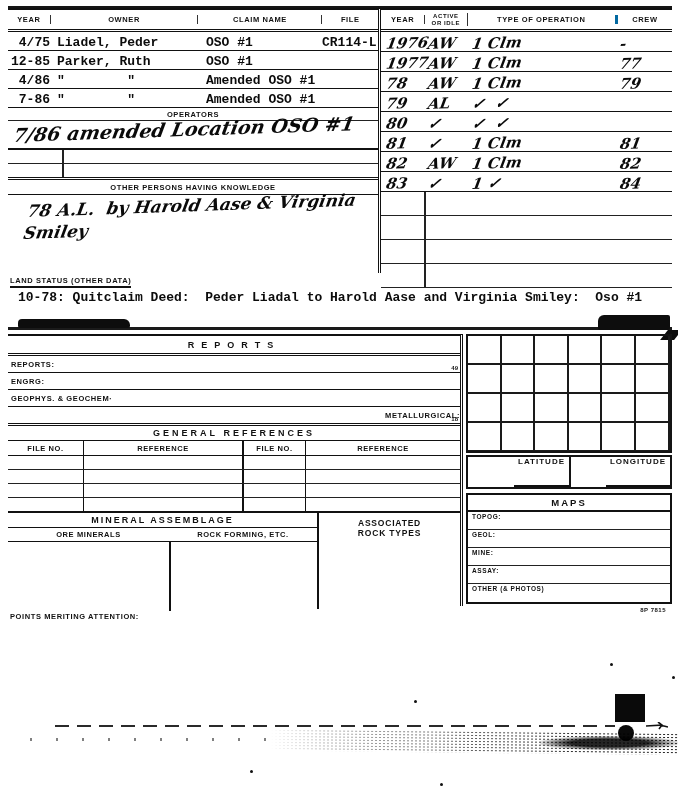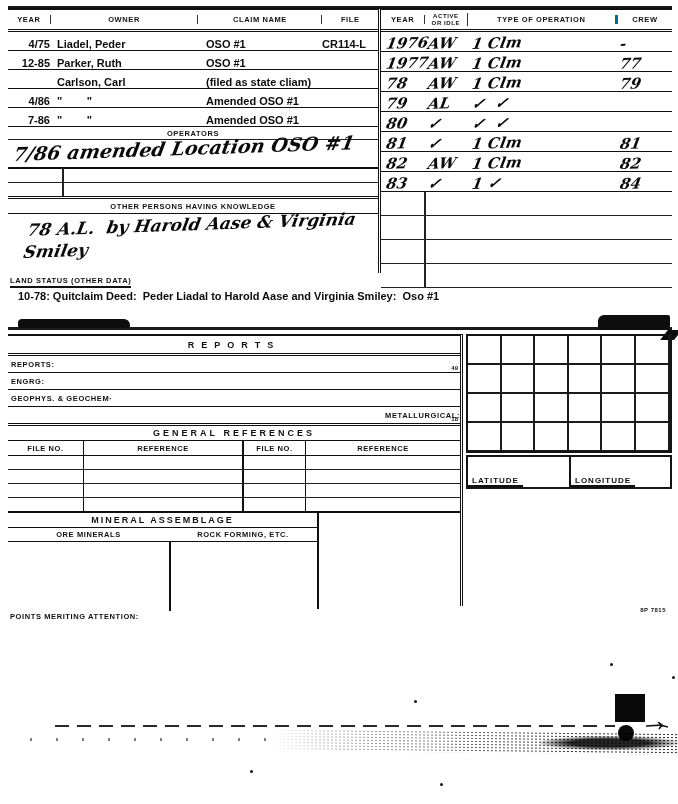--- a/index.html
+++ b/index.html
@@ -6,21 +6,21 @@
   #page{
     position:relative;width:678px;height:804px;margin:0 auto;
     background:#ffffff;color:#141414;overflow:hidden;
     font-family:"Liberation Sans", sans-serif;
   }
   .abs{position:absolute;}
   
   .lbl{font-family:"Liberation Sans",sans-serif;font-weight:bold;font-size:7.5px;letter-spacing:.6px;color:#111;}
   .lbl-lg{font-size:9px;letter-spacing:1px;}
   
-  .tw{font-family:Liberation Sans, sans-serif;font-weight:bold;font-size:11px;color:#0c0c0c;white-space:pre;}
+  .tw{font-family:Liberation Mono, monospace;font-weight:bold;font-size:13px;color:#0c0c0c;white-space:pre;}
   
   .hw{font-family:"DejaVu Serif",serif;font-style:italic;font-weight:bold;color:#0a0a0a;
       transform:skewX(-12deg) rotate(-2deg);transform-origin:left bottom;white-space:pre;}
   
   .claims{left:8px;top:8px;width:370px;height:265px;border-top:2px solid #111;}
   .c-head{display:flex;height:19px;align-items:center;border-bottom:3px double #111;}
   .c-head>div{text-align:center;}
   .ch-year{width:42px;border-right:1px solid #333;}
   .ch-owner{width:148px;border-right:1px solid #333;}
   .ch-claim{width:124px;border-right:1px solid #333;}
@@ -89,21 +89,21 @@
   .min-div{position:absolute;left:161px;top:0;width:1.5px;height:100%;background:#111;}
   .assoc{flex:1;display:flex;flex-direction:column;align-items:center;padding-top:5px;}
   .assoc .lbl{font-size:8.5px;letter-spacing:.8px;line-height:10px;}
   
   .grid-box{left:466px;top:334px;width:206px;height:119px;border:2px solid #141414;box-sizing:border-box;
     background-image:
       repeating-linear-gradient(to right, transparent 0 31.6px, #1a1a1a 31.6px 33.6px),
       repeating-linear-gradient(to bottom, transparent 0 27px, #1a1a1a 27px 29px);
   }
   .latlong{left:466px;top:455px;width:206px;height:34px;border:2px solid #141414;box-sizing:border-box;display:flex;}
-  .ll-cell{display:flex;justify-content:flex-start;padding-top:19px;box-sizing:border-box;}
+  .ll-cell{display:flex;justify-content:flex-end;padding-top:0;box-sizing:border-box;}
   .ll-lat{width:103px;border-right:2px solid #141414;}
   .ll-lon{flex:1;}
   .ll-cell span{border-bottom:2px solid #111;padding:0 4px 1px 4px;letter-spacing:1px;font-size:8px;}
   .maps-box{left:466px;top:493px;width:206px;height:111px;border:2.5px solid #111;box-sizing:border-box;}
   .maps-title{height:15px;border-bottom:2px solid #111;}
   .maps-title span{letter-spacing:2px;font-size:9.5px;}
   .map-row{height:18px;border-bottom:1px solid #222;padding:1px 0 0 4px;box-sizing:border-box;font-size:6.5px;}
   .map-row.last{border-bottom:none;}
   .form-no{left:600px;top:607px;width:66px;text-align:right;font-size:6px;font-weight:bold;letter-spacing:.5px;}
   .points{left:10px;top:612px;}
@@ -146,26 +146,20 @@
       <div class="cr-claim tw">OSO #1</div>
       <div class="cr-file tw">CR114-L</div>
     </div>
     <div class="c-row">
       <div class="cr-year tw">12-85</div>
       <div class="cr-owner tw">Parker, Ruth</div>
       <div class="cr-claim tw">OSO #1</div>
       <div class="cr-file tw"></div>
     </div>
     <div class="c-row">
-      <div class="cr-year tw"></div>
-      <div class="cr-owner tw">Carlson, Carl</div>
-      <div class="cr-claim tw">(filed as state cliam)</div>
-      <div class="cr-file tw"></div>
-    </div>
-    <div class="c-row">
       <div class="cr-year tw">4/86</div>
       <div class="cr-owner tw">"        "</div>
       <div class="cr-claim tw">Amended OSO #1</div>
       <div class="cr-file tw"></div>
     </div>
     <div class="c-row">
       <div class="cr-year tw">7-86</div>
       <div class="cr-owner tw">"        "</div>
       <div class="cr-claim tw">Amended OSO #1</div>
       <div class="cr-file tw"></div>
@@ -326,34 +320,48 @@
           <span class="lbl" style="font-size:9px;letter-spacing:2px;">MINERAL ASSEMBLAGE</span>
         </div>
         <div class="min-head">
           <div class="mh-ore lbl">ORE MINERALS</div>
           <div class="mh-rock lbl">ROCK FORMING, ETC.</div>
         </div>
         <div class="min-body">
           <div class="min-div"></div>
         </div>
       </div>
+      <div class="assoc">
+        <span class="lbl">ASSOCIATED</span>
+        <span class="lbl">ROCK TYPES</span>
+      </div>
     </div>
   </div>
 
   <div class="abs grid-box"></div>
 
   <div class="abs latlong">
     <div class="ll-cell ll-lat">
       <span class="lbl">LATITUDE</span>
     </div>
     <div class="ll-cell ll-lon">
       <span class="lbl">LONGITUDE</span>
     </div>
   </div>
 
+  <div class="abs maps-box">
+    <div class="band maps-title">
+      <span class="lbl">MAPS</span>
+    </div>
+    <div class="map-row lbl">TOPOG:</div>
+    <div class="map-row lbl">GEOL:</div>
+    <div class="map-row lbl">MINE:</div>
+    <div class="map-row lbl">ASSAY:</div>
+    <div class="map-row lbl last">OTHER (&amp; PHOTOS)</div>
+  </div>
 
   <div class="abs form-no">8P 7815</div>
 
   <div class="abs points lbl">POINTS MERITING ATTENTION:</div>
 
   <div class="abs blk-square"></div>
   <div class="abs blk-dot"></div>
   <div class="abs arrow-mark">
     <svg width="22" height="8" viewBox="0 0 22 8">
         <path d="M0 4 L16 3 L12 0 M16 3 L13 7 M14 3 L22 5" stroke="#111" stroke-width="1.6" fill="none"></path>

